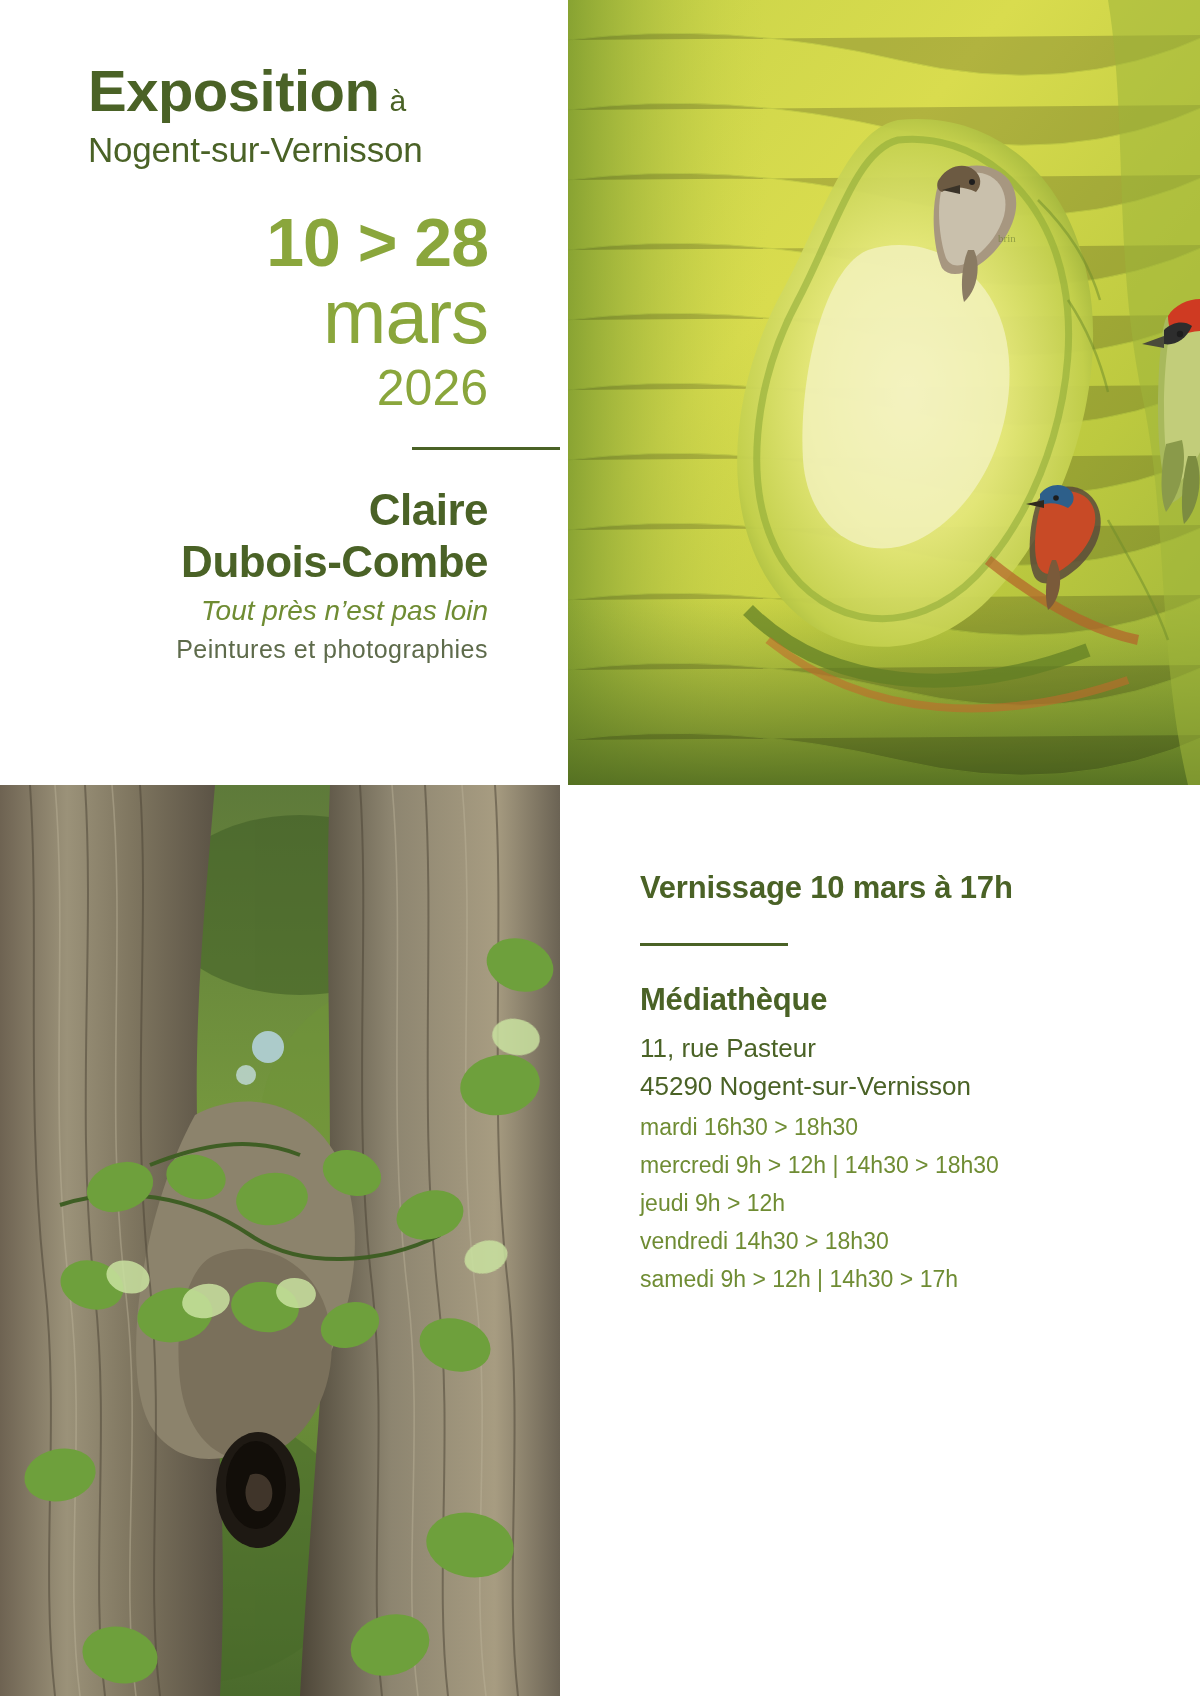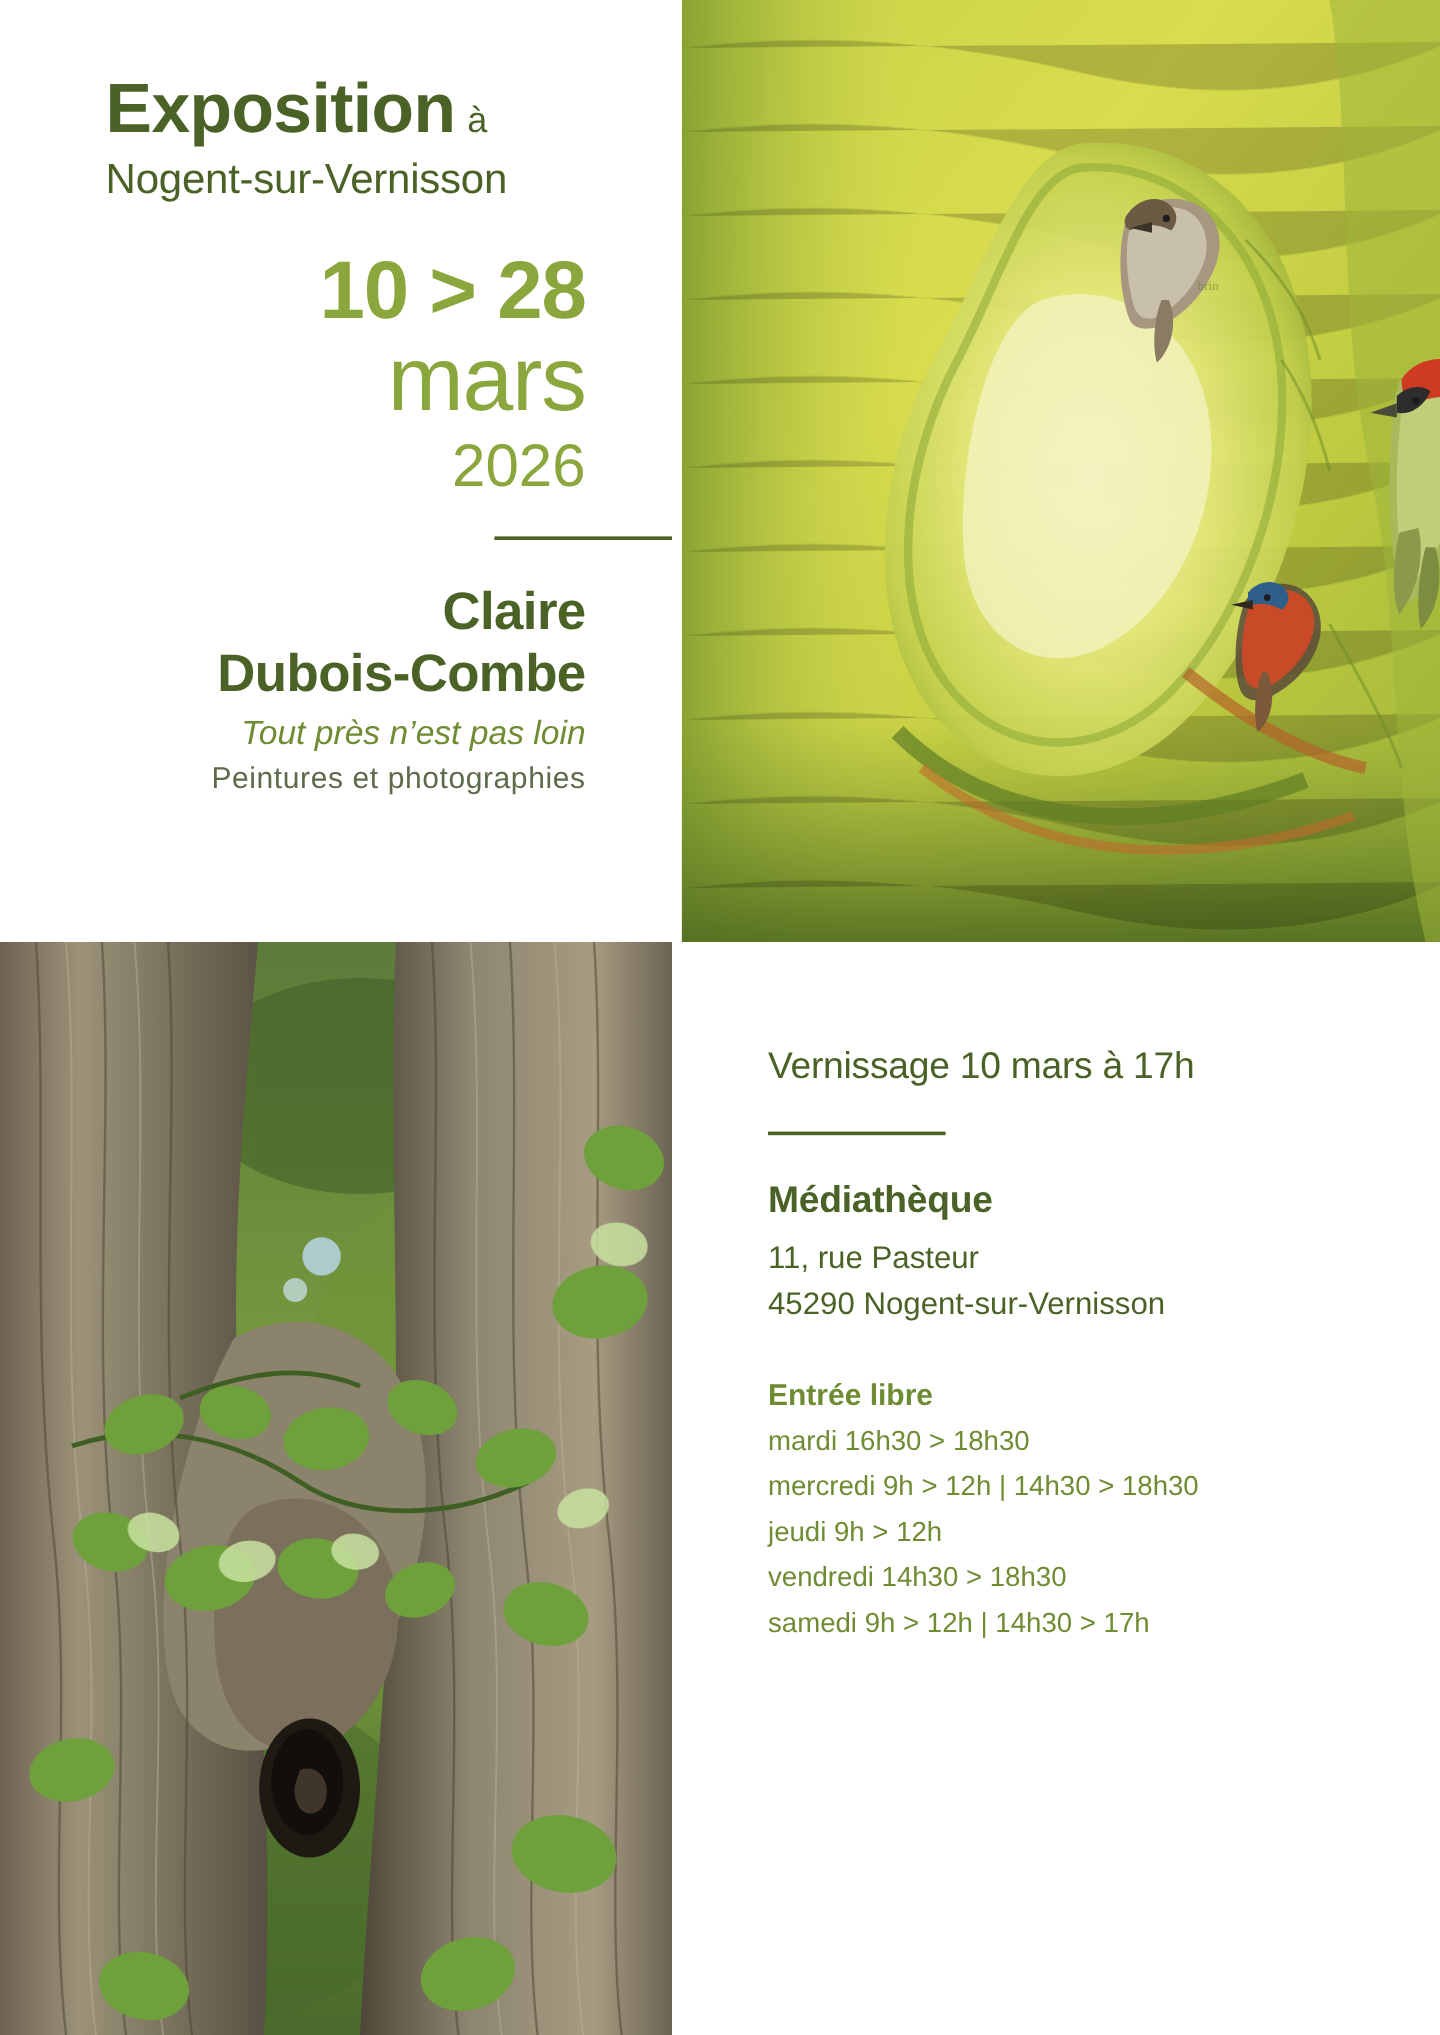--- a/index.html
+++ b/index.html
@@ -136,21 +136,21 @@
   .art-canvas { position: absolute; inset: 0; }
 
   
   .photo-canvas { position: absolute; inset: 0; }
 
   
   .info-wrap { padding: 85px 0 0 80px; }
   .vernissage {
     font-size: 31px;
     color: #4a6226;
-    font-weight: normal;
+    font-weight: bold;
     letter-spacing: -0.2px;
   }
   .rule2 {
     width: 148px;
     height: 3px;
     background: #4a6226;
     margin: 37px 0 36px 0;
   }
   .venue {
     font-size: 31px;
@@ -392,21 +392,20 @@
 
   <div class="q-info">
     <div class="info-wrap">
       <div class="vernissage">Vernissage 10 mars à 17h</div>
       <div class="rule2"></div>
       <div class="venue">Médiathèque</div>
       <div class="addr">
         <div>11, rue Pasteur</div>
         <div>45290 Nogent-sur-Vernisson</div>
       </div>
-      <div class="free">Entrée libre</div>
       <div class="hours">
         <div>mardi 16h30 &gt; 18h30</div>
         <div>mercredi 9h &gt; 12h | 14h30 &gt; 18h30</div>
         <div>jeudi 9h &gt; 12h</div>
         <div>vendredi 14h30 &gt; 18h30</div>
         <div>samedi 9h &gt; 12h | 14h30 &gt; 17h</div>
       </div>
     </div>
 
   </div>

